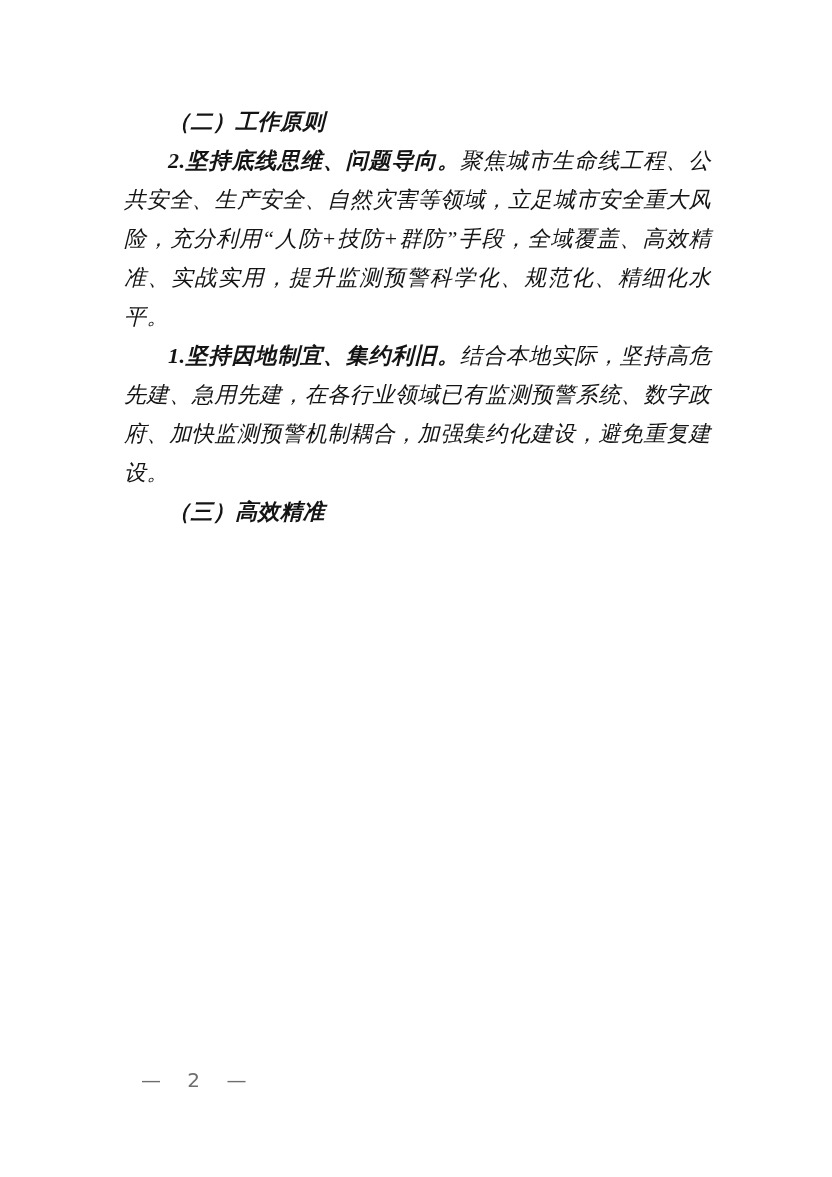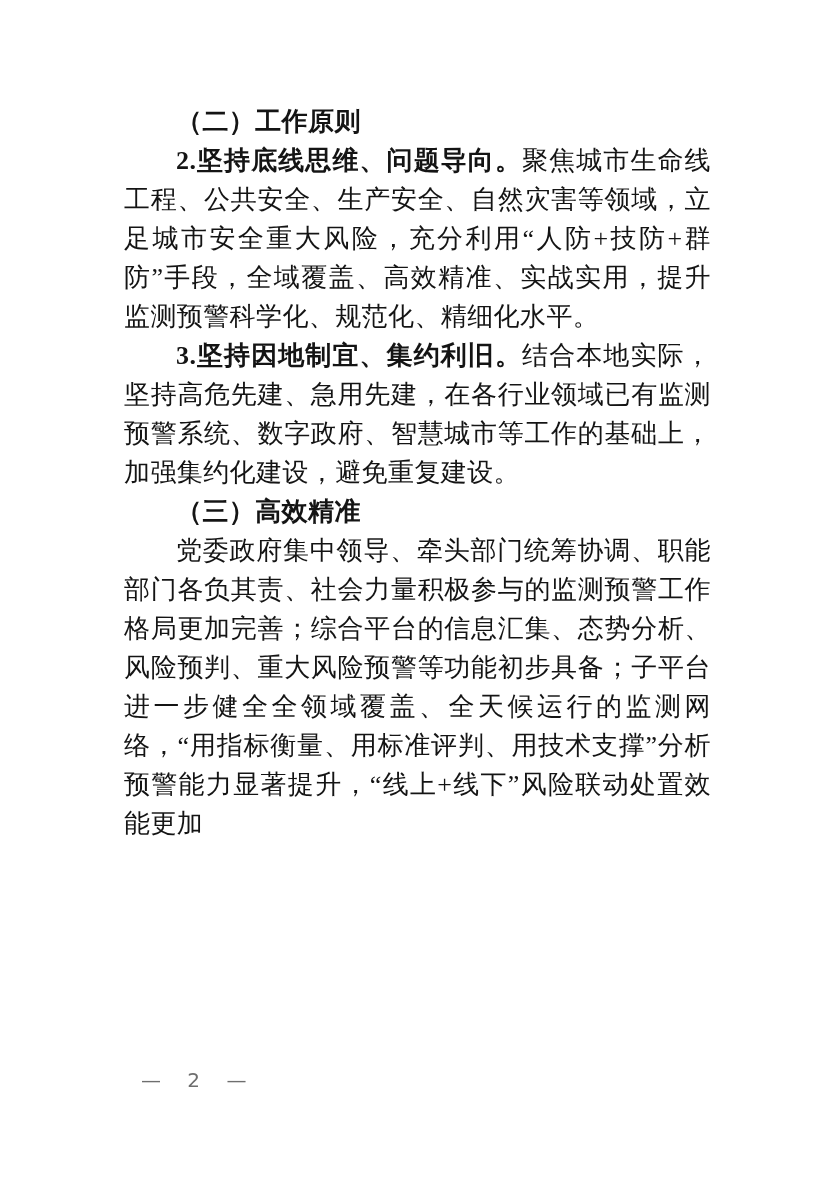--- a/index.html
+++ b/index.html
@@ -21,27 +21,28 @@
     overflow: hidden;
   }
   .content {
     position: absolute;
     top: 102px;
     left: 124px;
     width: 587px;
   }
   .content p {
     margin: 0;
-    font-size: 26px;
+    font-size: 22px;
     line-height: 39px;
     text-align: justify;
     text-justify: inter-ideograph;
     text-indent: 2em;
     letter-spacing: 0.4px;
     word-break: break-all;
+    font-style: italic;
   }
   .content p.heading {
     font-weight: bold;
     text-align: left;
   }
   .content p .lead {
     font-weight: bold;
   }
   .pageno {
     position: absolute;
@@ -57,23 +58,22 @@
 <body>
 
 <div class="page">
   <div class="content">
 
     <p class="heading">（二）工作原则</p>
 
 
     <p class="para"><span class="lead">2.坚持底线思维、问题导向。</span><span>聚焦城市生命线工程、公共安全、生产安全、自然灾害等领域，立足城市安全重大风险，充分利用“人防+技防+群防”手段，全域覆盖、高效精准、实战实用，提升监测预警科学化、规范化、精细化水平。</span></p>
 
-    <p class="para"><span class="lead">3.坚持因地制宜、集约利旧。</span><span>结合本地实际，坚持高危先建、急用先建，在各行业领域已有监测预警系统、数字政府、智慧城市等工作的基础上，加强集约化建设，避免重复建设。</span></p>
+    <p class="para"><span class="lead">1.坚持因地制宜、集约利旧。</span><span>结合本地实际，坚持高危先建、急用先建，在各行业领域已有监测预警系统、数字政府、加快监测预警机制耦合，加强集约化建设，避免重复建设。</span></p>
 
 
     <p class="heading">（三）高效精准</p>
 
-    <p class="para"><span>党委政府集中领导、牵头部门统筹协调、职能部门各负其责、社会力量积极参与的监测预警工作格局更加完善；综合平台的信息汇集、态势分析、风险预判、重大风险预警等功能初步具备；子平台进一步健全全领域覆盖、全天候运行的监测网络，“用指标衡量、用标准评判、用技术支撑”分析预警能力显著提升，“线上+线下”风险联动处置效能更加</span></p>
 
   </div>
 
   <div class="pageno">— 2 —</div>
 </div>
 
 </body></html>

